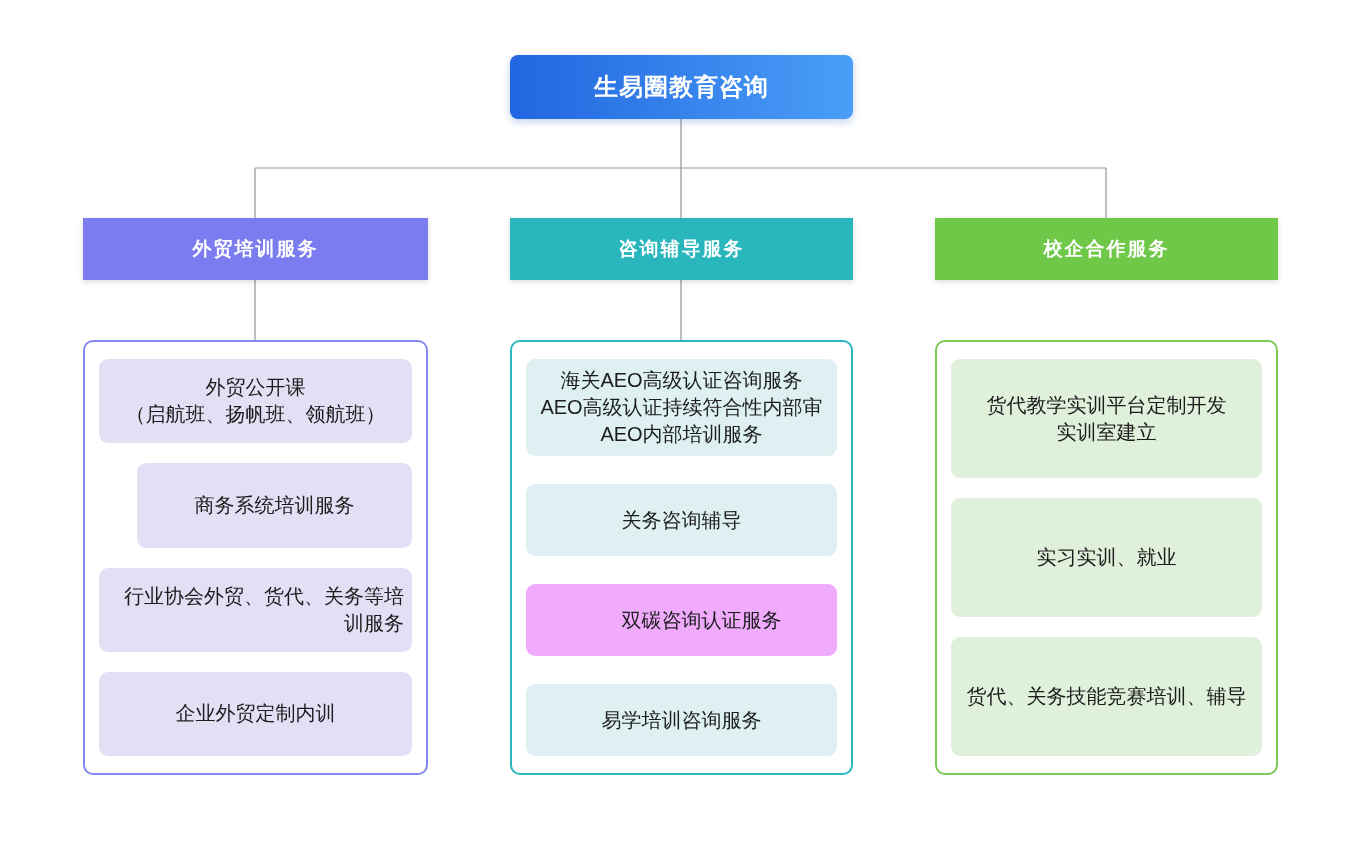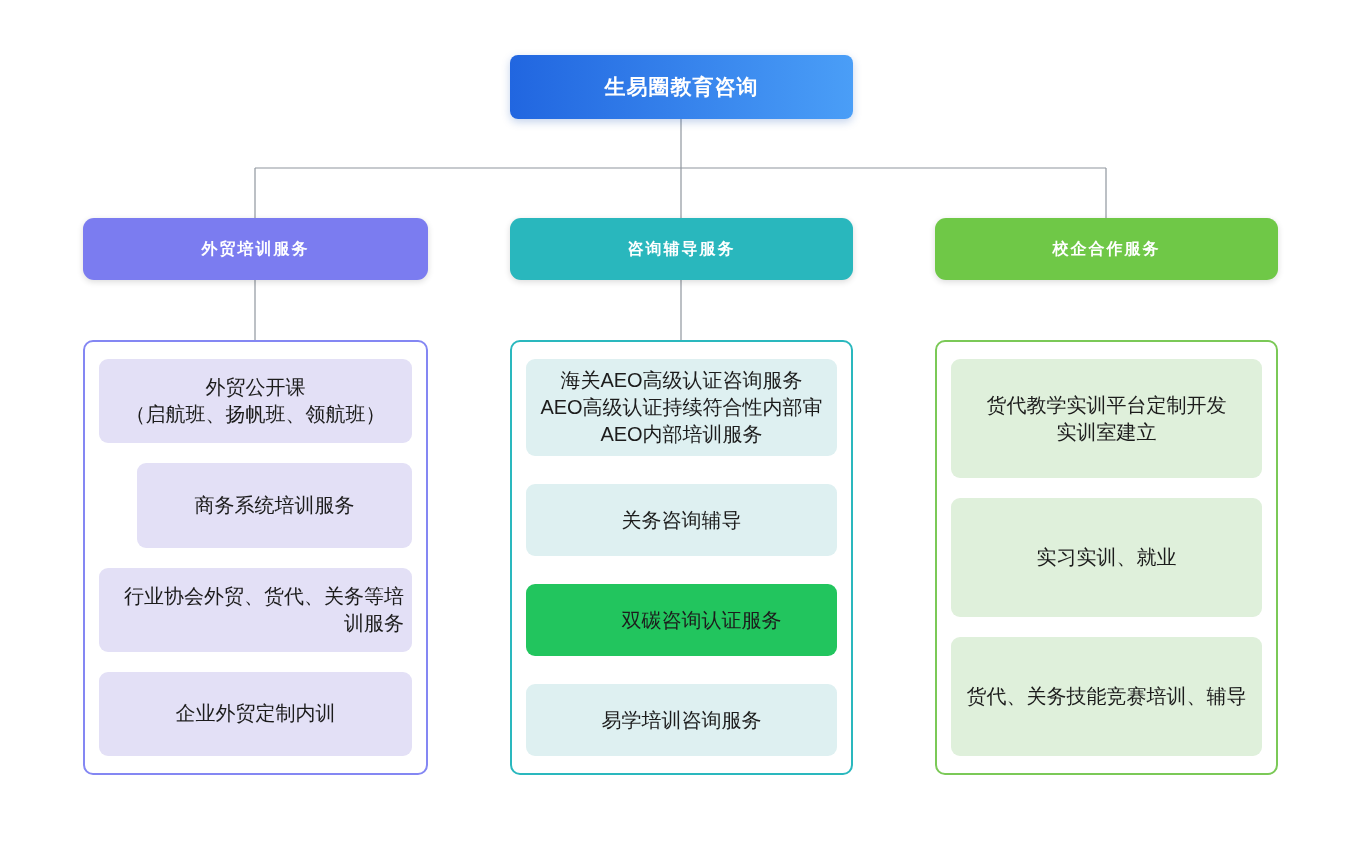--- a/index.html
+++ b/index.html
@@ -19,35 +19,35 @@
     z-index: 0;
   }
   .connectors line { stroke-width: 1.2px; fill: none; }
   .root-node {
     position: absolute;
     left: 510px; top: 55px;
     width: 343px; height: 64px;
     border-radius: 8px;
     background: linear-gradient(90deg, var(--g1, #2166e0), var(--g2, #4a9ef7));
     display: flex; align-items: center; justify-content: center;
-    color: #ffffff; font-size: 21px; font-weight: 700; letter-spacing: 1px;
+    color: #ffffff; font-size: 24px; font-weight: 700; letter-spacing: 1px;
     box-shadow: 0 3px 8px rgba(20, 80, 180, 0.25);
     z-index: 2;
   }
   .branch {
     position: absolute; top: 218px;
     z-index: 2;
   }
   .branch.col1 { left: 83px;  width: 345px; }
   .branch.col2 { left: 510px; width: 343px; }
   .branch.col3 { left: 935px; width: 343px; }
   .branch-header {
-    height: 62px; border-radius: 11px;
+    height: 62px; border-radius: 0;
     display: flex; align-items: center; justify-content: center;
-    color: #ffffff; font-size: 16px; font-weight: 700; letter-spacing: 2px;
+    color: #ffffff; font-size: 19px; font-weight: 700; letter-spacing: 2px;
     box-shadow: 0 2px 6px rgba(0, 0, 0, 0.14);
   }
   .branch-container {
     margin-top: 60px;
     height: 435px;
     border: 2px solid;
     border-radius: 10px;
     background: #ffffff;
     padding: 17px 14px;
     display: flex; flex-direction: column; gap: 20px;
@@ -92,21 +92,21 @@
     </div>
   </div>
 
   <div class="branch col2">
     <div class="branch-header" style="background: rgb(41, 183, 189);">咨询辅导服务</div>
     <div class="branch-container" style="border-color: rgb(42, 184, 190); gap: 28px;">
       <div class="service-item" style="background: rgb(222, 240, 241);">海关AEO高级认证咨询服务
 AEO高级认证持续符合性内部审
 AEO内部培训服务</div>
       <div class="service-item" style="background: rgb(222, 240, 241);">关务咨询辅导</div>
-      <div class="service-item" style="background: #22c55e; padding-left: 48px;">双碳咨询认证服务</div>
+      <div class="service-item" style="background: #f0abfc; padding-left: 48px;">双碳咨询认证服务</div>
       <div class="service-item" style="background: rgb(222, 240, 241);">易学培训咨询服务</div>
     </div>
   </div>
 
   <div class="branch col3">
     <div class="branch-header" style="background: rgb(111, 200, 71);">校企合作服务</div>
     <div class="branch-container" style="border-color: rgb(123, 201, 87);">
       <div class="service-item" style="background: rgb(223, 240, 219);">货代教学实训平台定制开发
 实训室建立</div>
       <div class="service-item" style="background: rgb(223, 240, 219);">实习实训、就业</div>

